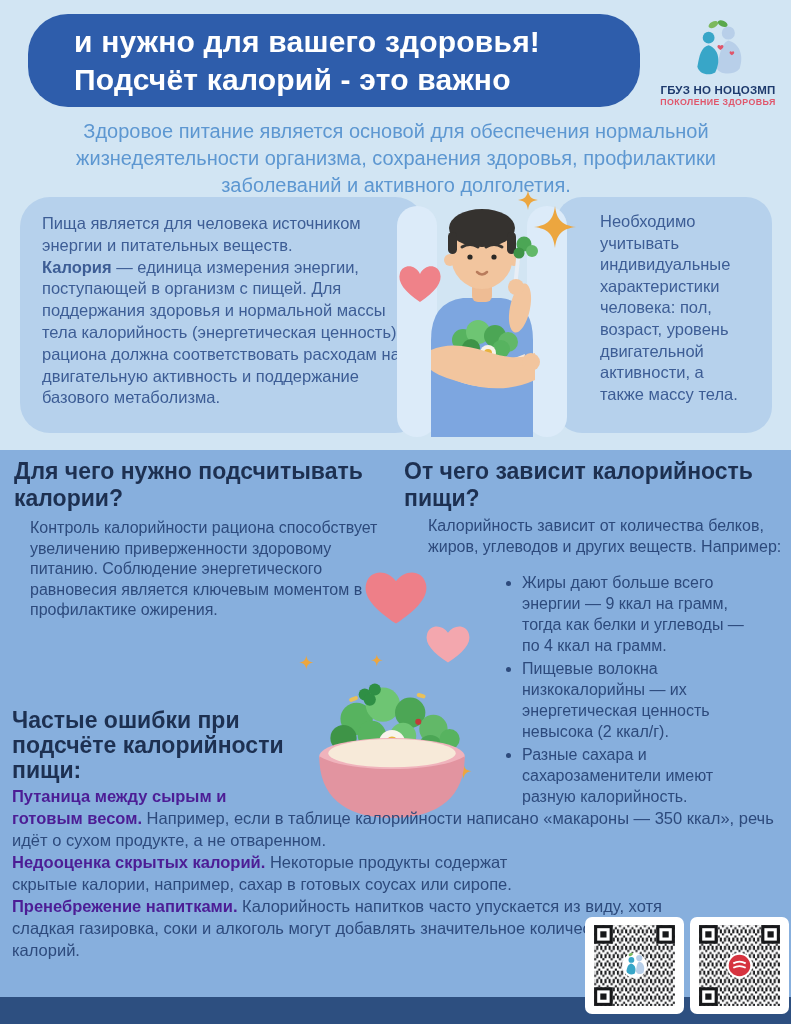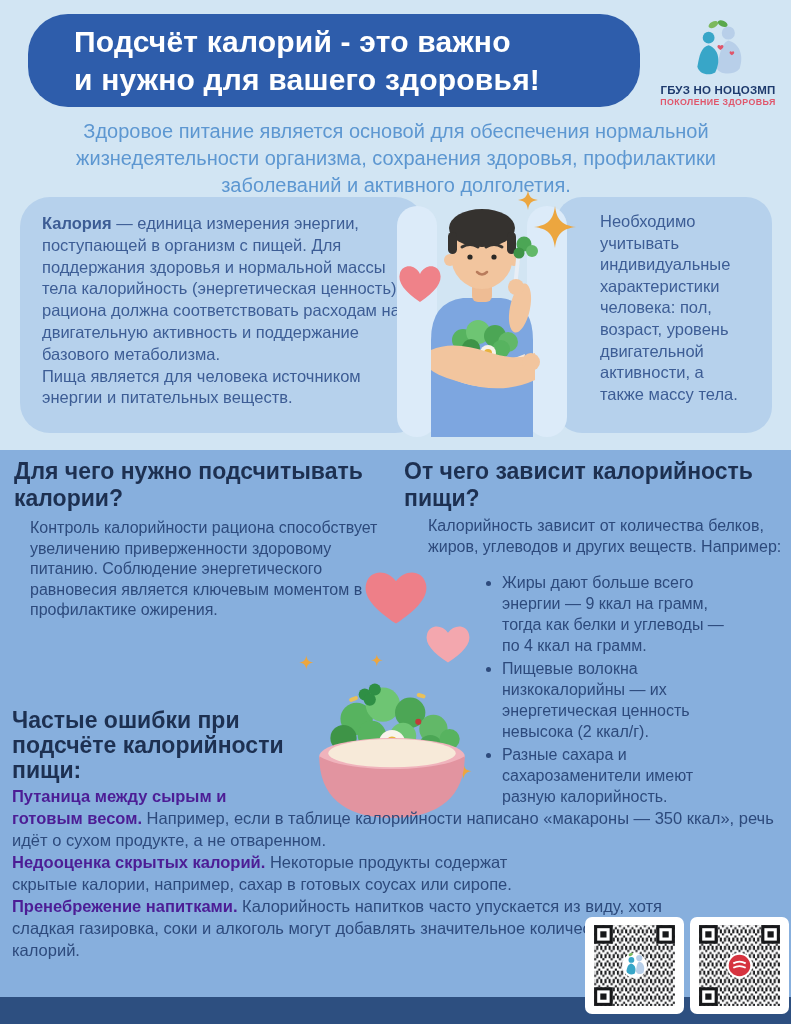--- a/index.html
+++ b/index.html
@@ -40,21 +40,21 @@
   
   .section {
     position: absolute; left: 0; top: 450px; width: 791px; height: 547px;
     background: #87afdd; color: #2d4a7c;
   }
   .h2 { position: absolute; font-size: 23px; font-weight: 700; line-height: 27px; color: #1d3051; }
   .why-h { left: 14px; top: 8px; width: 380px; }
   .why-b { position: absolute; left: 30px; top: 68px; width: 352px; font-size: 16px; line-height: 20.5px; }
   .dep-h { left: 404px; top: 8px; width: 382px; }
   .dep-b { position: absolute; left: 428px; top: 66px; width: 354px; font-size: 16px; line-height: 20.5px; }
-  .dep-list { position: absolute; left: 484px; top: 122px; width: 246px; font-size: 16px; line-height: 21px; padding-left: 18px; }
+  .dep-list { position: absolute; left: 504px; top: 122px; width: 246px; font-size: 16px; line-height: 21px; padding-left: 18px; }
   .dep-list li { margin-bottom: 2px; }
   .mistakes { position: absolute; left: 12px; top: 214px; width: 768px; font-size: 16.5px; line-height: 22px; }
   .mist-spacer { float: right; width: 488px; height: 140px; }
   .mist-h { font-size: 23px; font-weight: 700; line-height: 25px; color: #1d3051; margin-bottom: 2px; margin-top: 44px; }
   .mist-item b { color: #4c1d95; }
   .mist-item.w3 { max-width: 655px; }
   .mist-item.w4 { max-width: 545px; }
   .deco { position: absolute; }
   
   .qr-box {
@@ -65,45 +65,45 @@
   .qr-right { left: 690px; }
   .qr-box svg { width: 87px; height: 85px; display: block; }
   .footer { position: absolute; left: 0; top: 997px; width: 791px; height: 27px; background: #2d4f80; }
 </style>
 </head>
 <body>
 
 <div class="page">
 
   <div class="banner">
+    <div class="line">и нужно для вашего здоровья!</div>
     <div class="line">Подсчёт калорий - это важно</div>
-    <div class="line">и нужно для вашего здоровья!</div>
   </div>
 
   <div class="logo">
     <svg width="66" height="60" viewBox="0 0 70 64">
       <ellipse cx="30" cy="7" rx="5.5" ry="3.2" transform="rotate(-28 30 7)" fill="#7db95e"></ellipse>
       <ellipse cx="40" cy="6" rx="5.5" ry="3.2" transform="rotate(24 40 6)" fill="#5aa84b"></ellipse>
       <circle cx="46" cy="16" r="7" fill="#b8cfe9"></circle>
       <path d="M46 24 C58 27 63 40 58 54 C52 61 38 61 34 54 C36 42 38 27 46 24 Z" fill="#b8cfe9"></path>
       <circle cx="25" cy="21" r="6.3" fill="#38a6c8"></circle>
       <path d="M25 29 C36 33 38 46 32 58 C25 62 15 60 13 52 C15 40 17 31 25 29 Z" fill="#38a6c8"></path>
       <path transform="translate(34 28) scale(0.18)" fill="#e0566b" d="M20 34 C8 26 0 18 2.5 10 C5 2 15 2 20 9 C25 2 35 2 37.5 10 C40 18 32 26 20 34 Z"></path>
       <path transform="translate(47 35) scale(0.14)" fill="#e0566b" d="M20 34 C8 26 0 18 2.5 10 C5 2 15 2 20 9 C25 2 35 2 37.5 10 C40 18 32 26 20 34 Z"></path>
     </svg>
     <div class="logo-org">ГБУЗ НО НОЦОЗМП</div>
     <div class="logo-brand">ПОКОЛЕНИЕ ЗДОРОВЬЯ</div>
   </div>
 
   <div class="intro">Здоровое питание является основой для обеспечения нормальной жизнедеятельности организма, сохранения здоровья, профилактики заболеваний и активного долголетия.</div>
 
   <div class="card info-card">
+    <p>Пища является для человека источником энергии и питательных веществ.</p>
     <p><b>Калория</b>
       <span>— единица измерения энергии, поступающей в организм с пищей. Для поддержания здоровья и нормальной массы тела калорийность (энергетическая ценность) рациона должна соответствовать расходам на двигательную активность и поддержание базового метаболизма.</span></p>
-    <p>Пища является для человека источником энергии и питательных веществ.</p>
   </div>
 
   <div class="card note-card">
     <p>Необходимо учитывать индивидуальные характеристики человека: пол, возраст, уровень двигательной активности, а также массу тела.</p>
   </div>
 
   <svg class="man-illo" width="178" height="247" viewBox="0 0 178 247">
     <rect x="4" y="16" width="40" height="231" rx="20" fill="#dcebf9"></rect>
     <rect x="134" y="16" width="40" height="231" rx="20" fill="#dcebf9"></rect>
     <path d="M27 112 C12 102 4 92 7 83 C10 74 22 74 27 84 C32 74 44 74 47 83 C50 92 42 102 27 112 Z" fill="#ef8289"></path>

